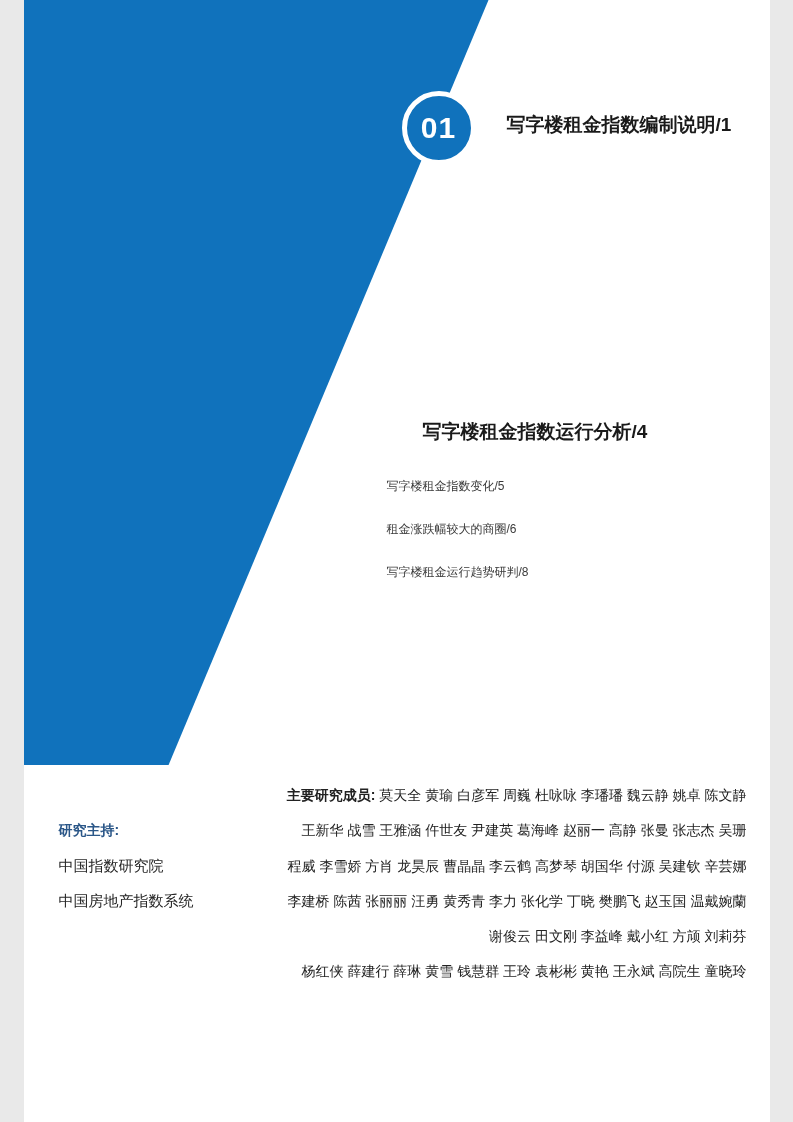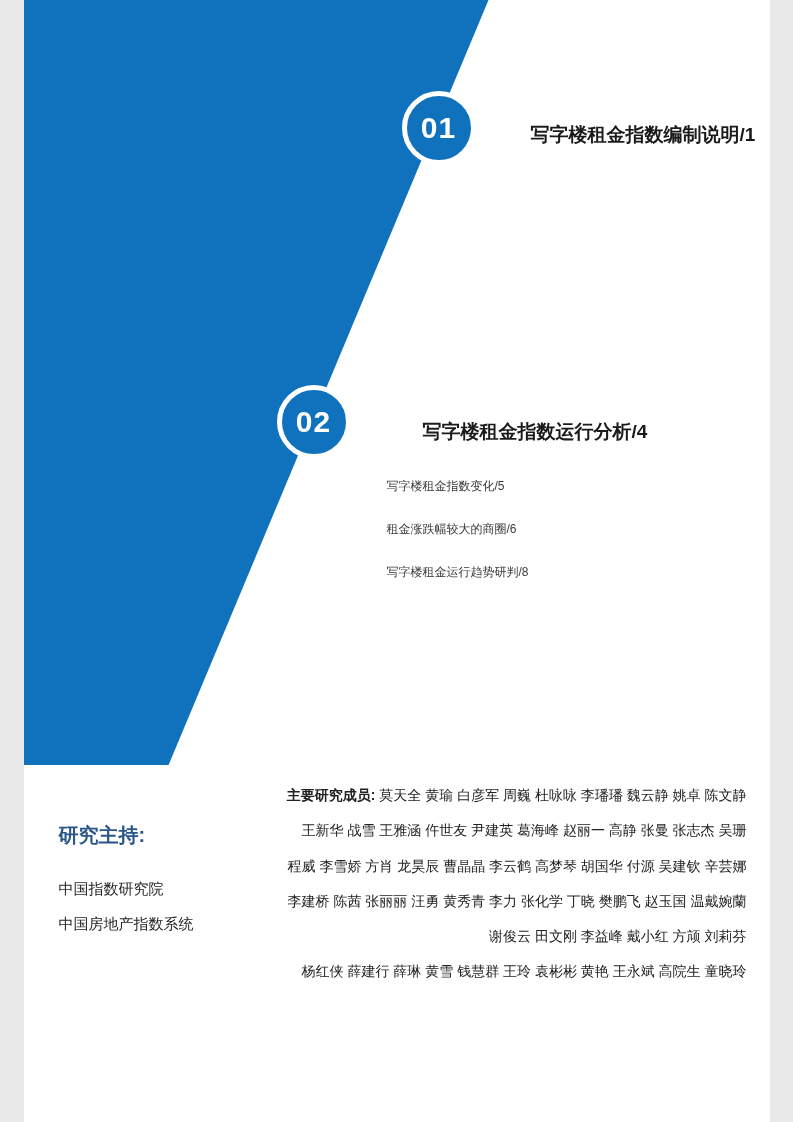--- a/index.html
+++ b/index.html
@@ -42,21 +42,21 @@
   .circle-01 { left: 378px; top: 91px; }
   .circle-02 { left: 253px; top: 385px; }
 
   .section-title {
     position: absolute;
     font-size: 19px;
     font-weight: bold;
     color: #1a1a1a;
     white-space: nowrap;
   }
-  .title-01 { left: 483px; top: 122px; margin-left: 24px; }
+  .title-01 { left: 483px; top: 112px; }
   .title-02 { left: 365px; top: 419px; margin-left: 34px; }
 
   .sub-items {
     position: absolute;
     left: 363px; top: 477px;
   }
   .sub-item {
     font-size: 12px;
     line-height: 19px;
     color: #3a3a3a;
@@ -65,24 +65,24 @@
     cursor: pointer;
   }
 
   
   .lead-block {
     position: absolute;
     left: 35px; top: 822px;
     width: 190px;
   }
   .lead-label {
-    font-size: 20px;
+    font-size: 14px;
     font-weight: bold;
     color: var(--label-blue, #2B5788);
-    margin-bottom: 31px;
+    margin-bottom: 17px;
   }
   .lead-org {
     font-size: 15px;
     color: #262626;
     margin-bottom: 16px;
     white-space: nowrap;
   }
 
   
   .members-block {
@@ -99,21 +99,20 @@
 </head>
 <body>
 
 <div class="page">
 
   <div class="blue-shape"></div>
 
   <div class="toc-circle circle-01">01</div>
   <div class="section-title title-01">写字楼租金指数编制说明/1</div>
 
-  <div class="toc-circle circle-02">02</div>
   <div class="section-title title-02">写字楼租金指数运行分析/4</div>
 
   <div class="sub-items">
     <div class="sub-item">写字楼租金指数变化/5</div>
     <div class="sub-item">租金涨跌幅较大的商圈/6</div>
     <div class="sub-item">写字楼租金运行趋势研判/8</div>
   </div>
 
   <div class="lead-block">
     <div class="lead-label">研究主持:</div>

